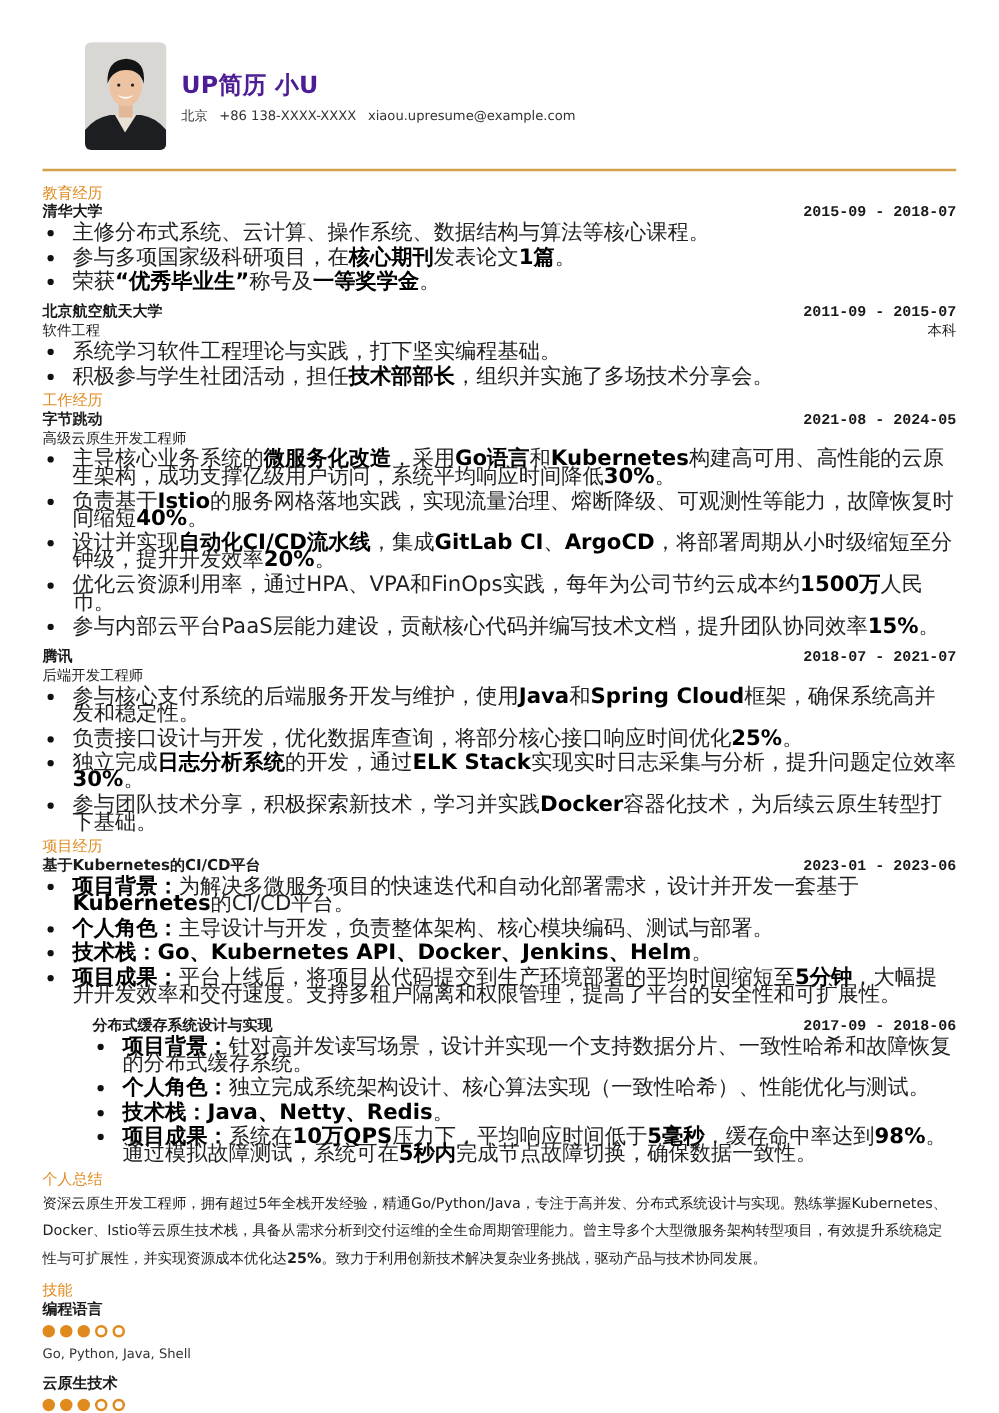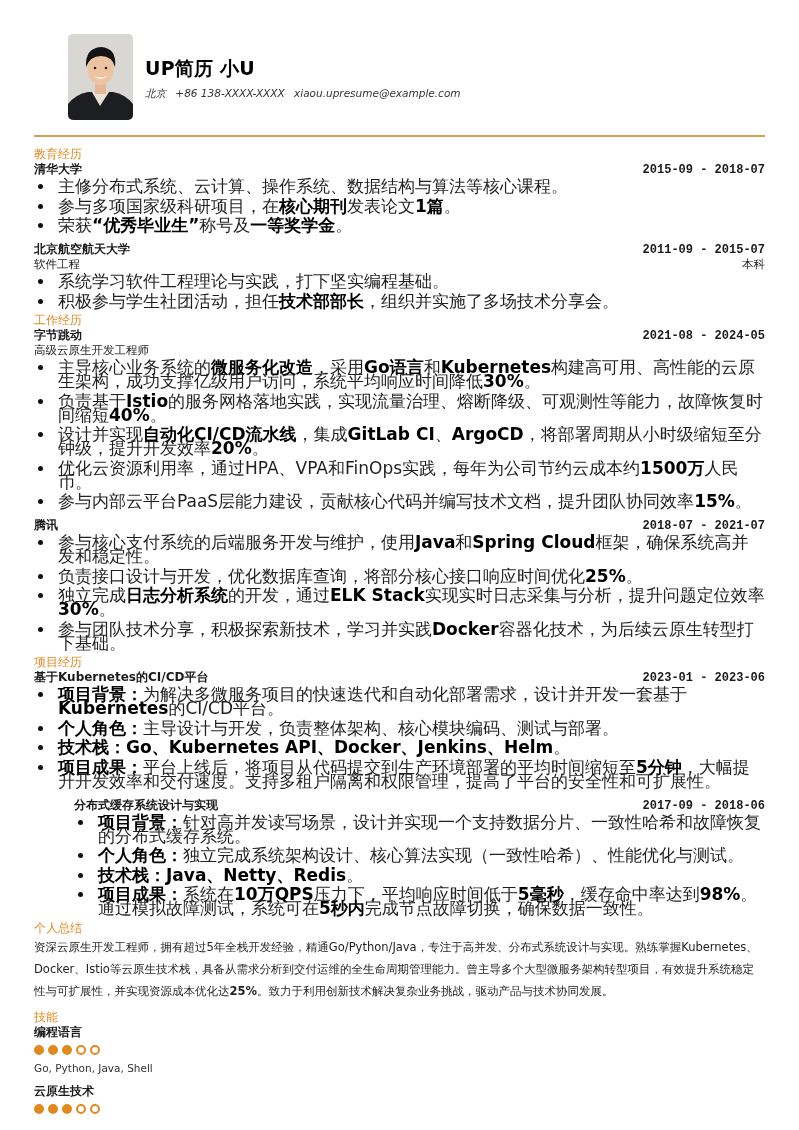--- a/index.html
+++ b/index.html
@@ -3,22 +3,22 @@
   <meta charset="utf-8">
   <style>
     * { box-sizing: border-box; margin: 0; padding: 0; }
     html, body { width: 799px; height: 1130px; background: #ffffff; overflow: hidden; }
     body { font-family: "DejaVu Sans", "Liberation Sans", sans-serif; color: #1a1a1a; font-size: 11.5px; line-height: 1.45; }
     .page { position: relative; width: 799px; height: 1130px; padding: 0 34px 0 34px; }
 
     .header { position: relative; height: 125px; }
     .avatar { position: absolute; left: 34px; top: 34px; width: 65px; height: 86px; border-radius: 5px; overflow: hidden; background: #d8d6d2; }
     .avatar svg { display: block; width: 100%; height: 100%; }
-    .name { position: absolute; left: 111px; top: 55px; font-size: 19px; font-weight: bold; letter-spacing: 0.2px; color: #000000; }
-    .contact { position: absolute; left: 111px; top: 86px; font-size: 10.5px; color: #333; white-space: nowrap; font-style: italic; }
+    .name { position: absolute; left: 111px; top: 55px; font-size: 19px; font-weight: bold; letter-spacing: 0.2px; color: #4c1d95; }
+    .contact { position: absolute; left: 111px; top: 86px; font-size: 10.5px; color: #333; white-space: nowrap; }
     .contact span { margin-right: 6px; }
 
     .divider { position: absolute; left: 34px; right: 34px; top: 135px; height: 1.5px; background: #d4a04c; }
 
     .content { position: absolute; left: 34px; right: 34px; top: 147px; }
     .section-title { color: #e08a1e; font-weight: normal; font-size: 12px; line-height: 15px; }
     .entry { position: relative; }
     .entry-head { display: flex; justify-content: space-between; align-items: baseline; line-height: 14px; }
     .entry-title { font-weight: bold; font-size: 12px; }
     .entry-date { font-weight: bold; font-size: 12px; font-family: Liberation Mono, monospace; }
@@ -116,20 +116,23 @@
               <li><span>设计并实现</span><b>自动化CI/CD流水线</b><span>，集成</span><b>GitLab CI</b><span>、</span><b>ArgoCD</b><span>，将部署周期从小时级缩短至分钟级，提升开发效率</span><b>20%</b><span>。</span></li>
               <li><span>优化云资源利用率，通过HPA、VPA和FinOps实践，每年为公司节约云成本约</span><b>1500万</b><span>人民币。</span></li>
               <li><span>参与内部云平台PaaS层能力建设，贡献核心代码并编写技术文档，提升团队协同效率</span><b>15%</b><span>。</span></li>
             </ul>
           </div>
           <div class="entry" style="margin-top: 10px;">
             <div class="entry-head">
               <span class="entry-title">腾讯</span>
               <span class="entry-date">2018-07 - 2021-07</span>
             </div>
+            <div class="entry-sub">
+              <span>后端开发工程师</span>
+            </div>
             <ul class="bullets">
               <li><span>参与核心支付系统的后端服务开发与维护，使用</span><b>Java</b><span>和</span><b>Spring Cloud</b><span>框架，确保系统高并发和稳定性。</span></li>
               <li><span>负责接口设计与开发，优化数据库查询，将部分核心接口响应时间优化</span><b>25%</b><span>。</span></li>
               <li><span>独立完成</span><b>日志分析系统</b><span>的开发，通过</span><b>ELK Stack</b><span>实现实时日志采集与分析，提升问题定位效率</span><b>30%</b><span>。</span></li>
               <li><span>参与团队技术分享，积极探索新技术，学习并实践</span><b>Docker</b><span>容器化技术，为后续云原生转型打下基础。</span></li>
             </ul>
           </div>
         </div>
     </div>
 

